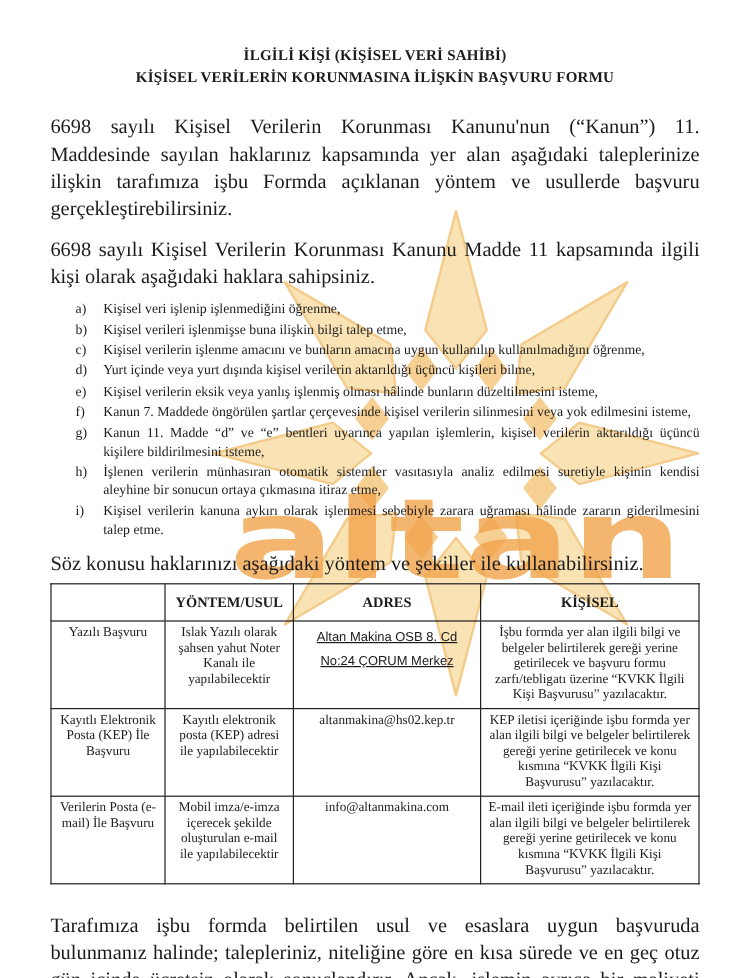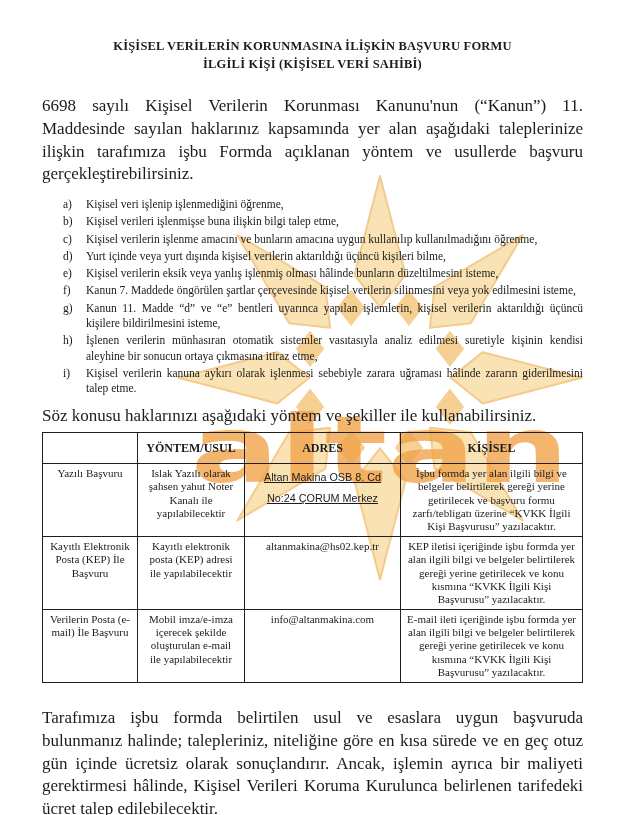--- a/index.html
+++ b/index.html
@@ -84,25 +84,26 @@
       <polygon points="150.7,158.3 164.7,176.3 150.7,194.3 136.7,176.3" stroke="none" fill="#f5c87f"></polygon>
       <polygon points="191.3,117.7 205.3,135.7 191.3,153.7 177.3,135.7" stroke="none" fill="#f5c87f"></polygon>
     </g>
     <text x="220" y="308" text-anchor="middle" font-family="DejaVu Sans, sans-serif" font-weight="bold" font-size="92" opacity="0.8" textLength="375" lengthAdjust="spacingAndGlyphs" fill="#f2a44c">altan</text>
   </svg>
 </div>
 
 <div class="content">
 
   <div class="title">
+    <div>İLGİLİ KİŞİ (KİŞİSEL VERİ SAHİBİ)</div>
     <div>KİŞİSEL VERİLERİN KORUNMASINA İLİŞKİN BAŞVURU FORMU</div>
-    <div>İLGİLİ KİŞİ (KİŞİSEL VERİ SAHİBİ)</div>
   </div>
 
   <p class="body-par">6698 sayılı Kişisel Verilerin Korunması Kanunu'nun (“Kanun”) 11. Maddesinde sayılan haklarınız kapsamında yer alan aşağıdaki taleplerinize ilişkin tarafımıza işbu Formda açıklanan yöntem ve usullerde başvuru gerçekleştirebilirsiniz.</p>
+  <p class="body-par intro2">6698 sayılı Kişisel Verilerin Korunması Kanunu Madde 11 kapsamında ilgili kişi olarak aşağıdaki haklara sahipsiniz.</p>
 
   <div class="rights">
     <div class="right-item">
       <span class="rlabel">a)</span>
       <span class="rtext">Kişisel veri işlenip işlenmediğini öğrenme,</span>
     </div>
     <div class="right-item">
       <span class="rlabel">b)</span>
       <span class="rtext">Kişisel verileri işlenmişse buna ilişkin bilgi talep etme,</span>
     </div>

